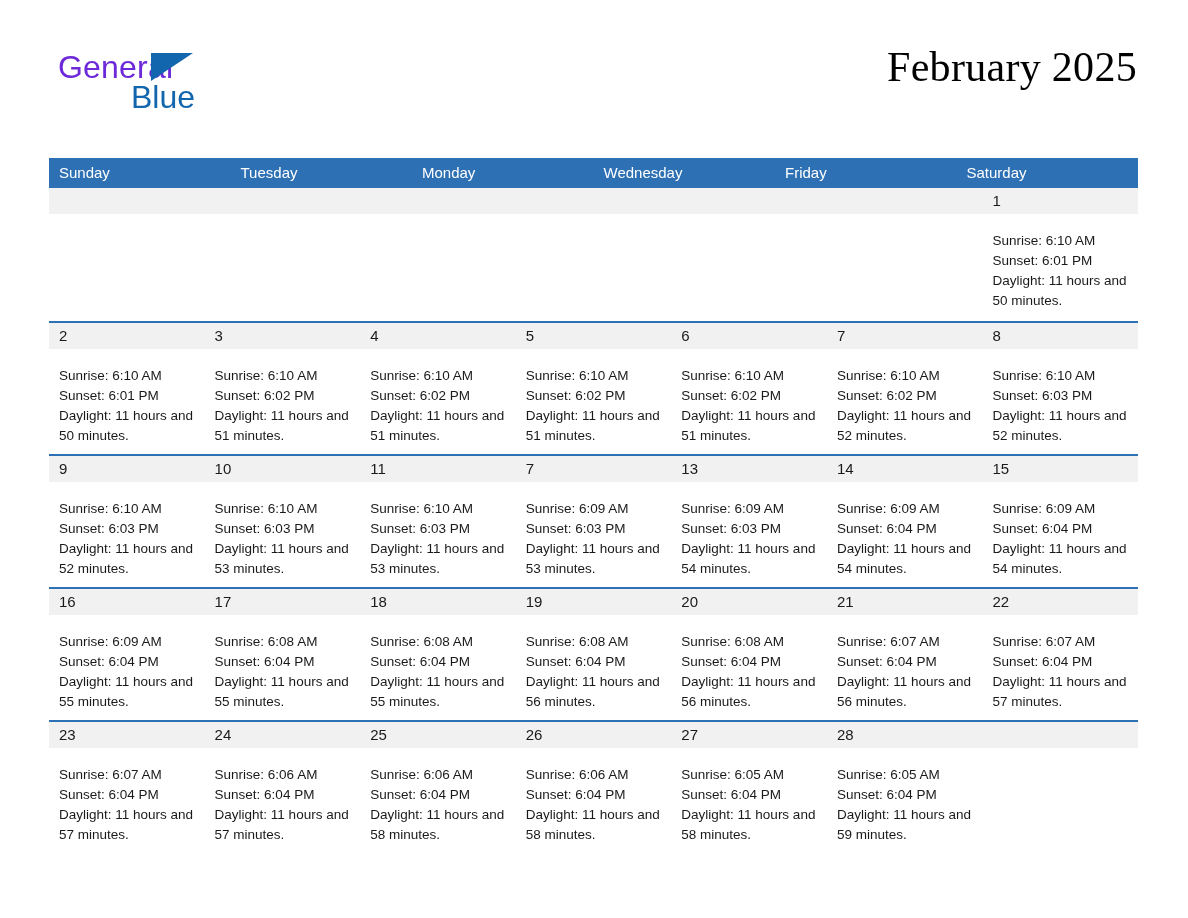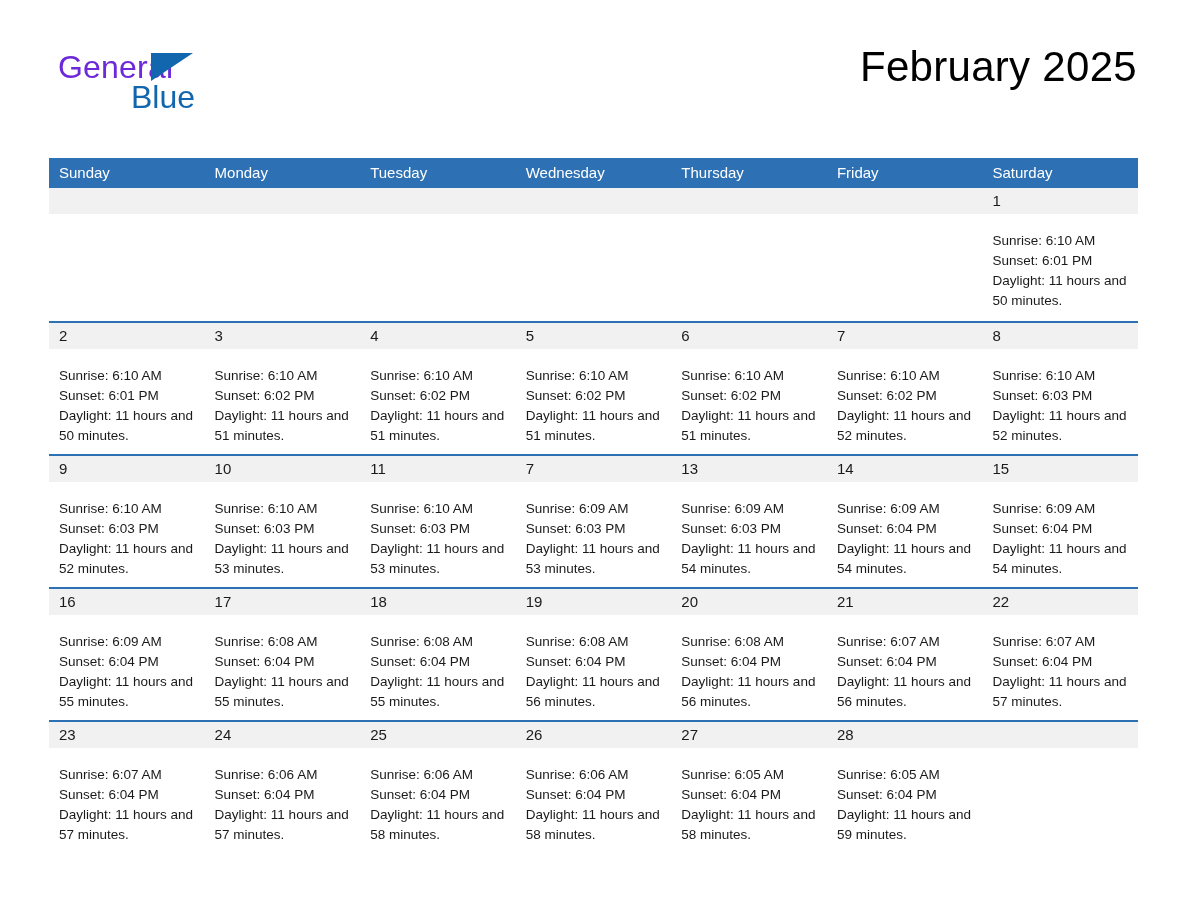--- a/index.html
+++ b/index.html
@@ -55,20 +55,21 @@
     top: 30px;
     font-size: 32px;
     color: #1266ad;
     line-height: 34px;
   }
 
   .title-block {
     position: absolute;
     right: 51px;
     top: 42px;
+    font-family: Liberation Serif, serif;
   }
   .month-title {
     font-size: 42px;
     font-weight: normal;
     color: #000000;
     line-height: 50px;
     margin: 0;
     letter-spacing: 0.3px;
   }
   .location-subtitle {
@@ -168,24 +169,23 @@
 
   <div class="title-block">
     <h1 class="month-title">February 2025</h1>
   </div>
 
 </div>
 
 <div class="calendar">
   <div class="weekday-header" id="weekday-header">
       <div class="weekday-cell">Sunday</div>
+      <div class="weekday-cell">Tuesday</div>
       <div class="weekday-cell">Monday</div>
-      <div class="weekday-cell">Tuesday</div>
       <div class="weekday-cell">Wednesday</div>
-      <div class="weekday-cell">Thursday</div>
       <div class="weekday-cell">Friday</div>
       <div class="weekday-cell">Saturday</div>
     </div>
   <div id="calendar-body">
       <div class="week-row first-week">
         <div class="day-cell empty">
           <div class="day-number"></div>
           <div class="day-info">
             <div></div>
             <div></div>

